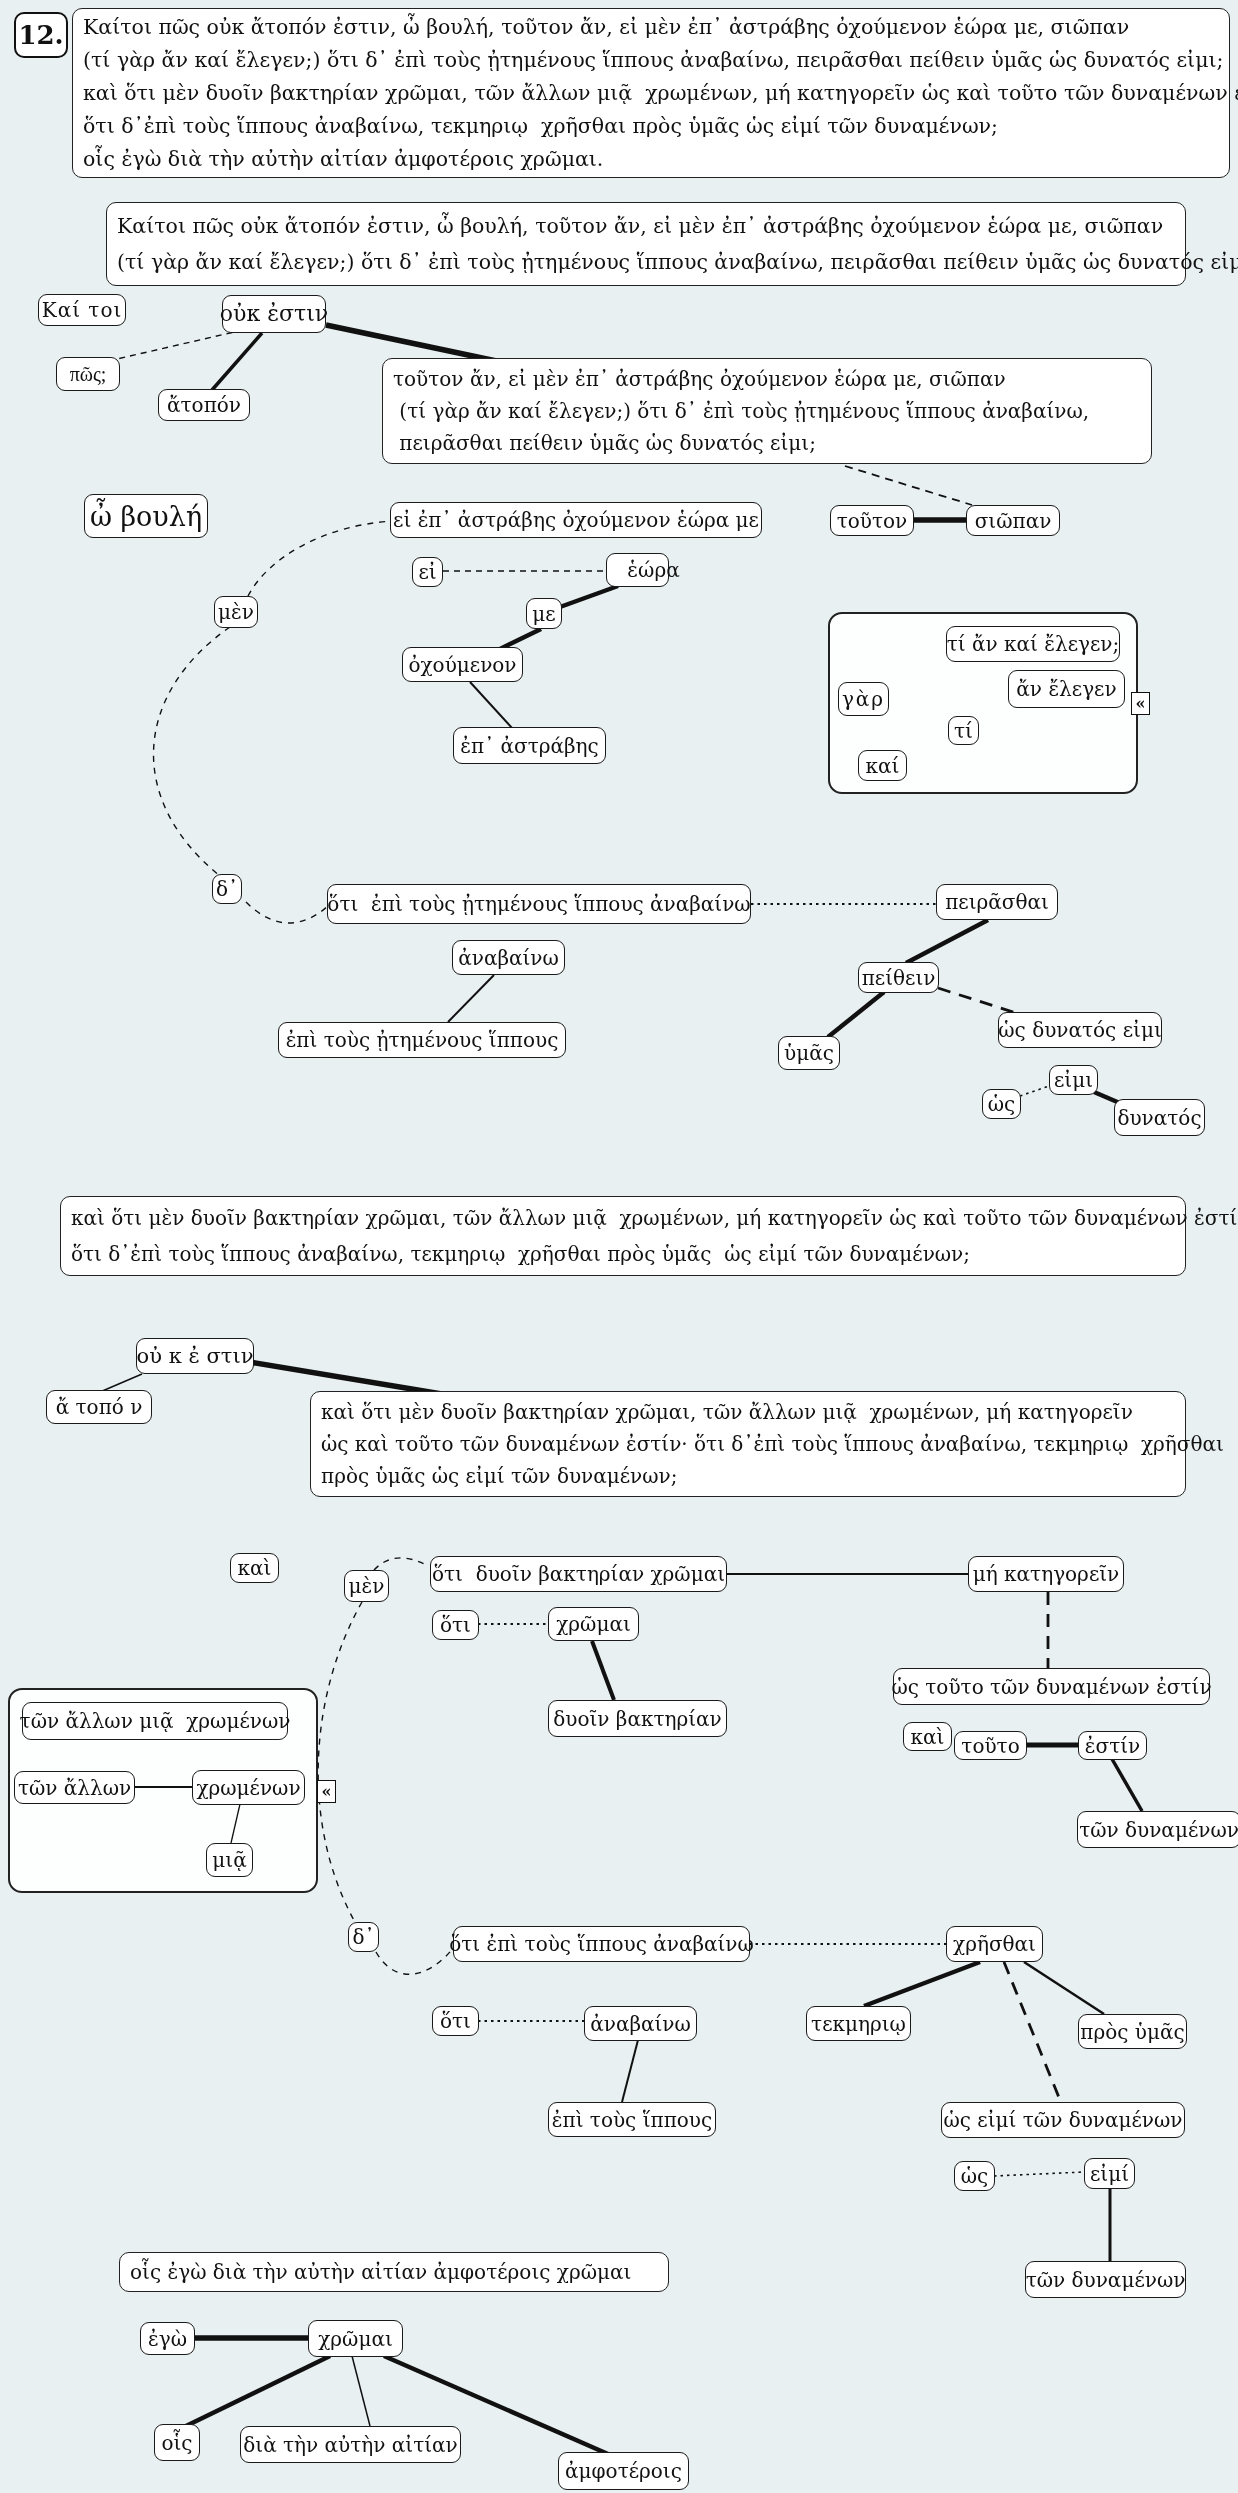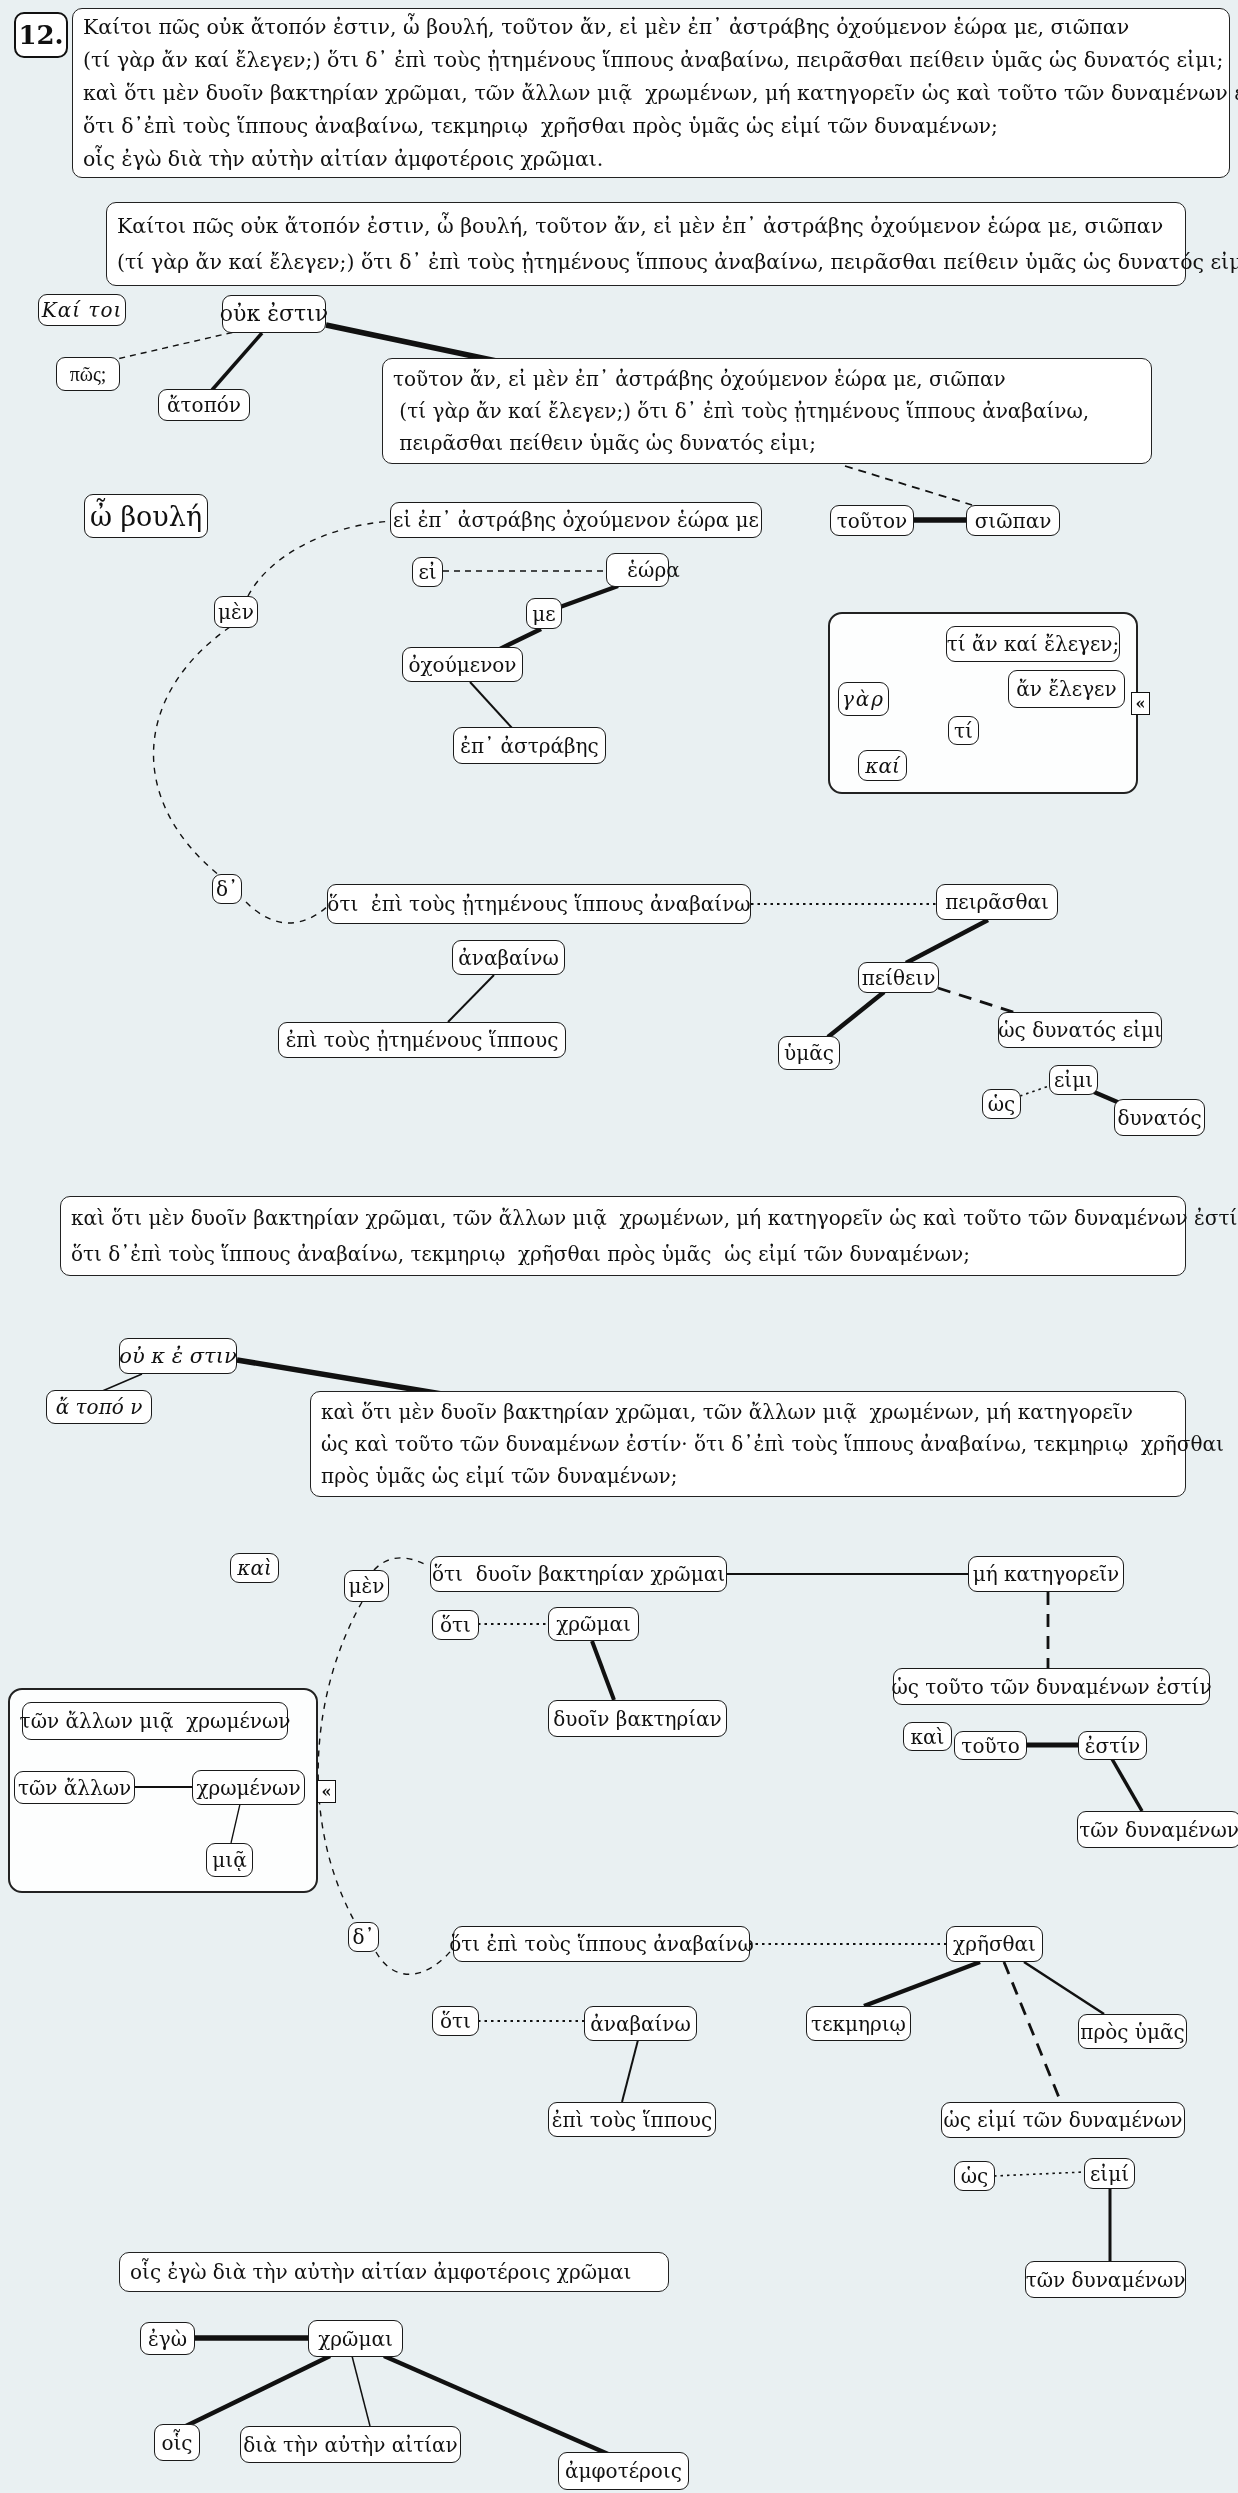--- a/index.html
+++ b/index.html
@@ -6,21 +6,21 @@
   body{background:#dfe9ec;font-family:"DejaVu Serif",serif;}
   #stage{position:relative;width:1238px;height:2493px;background:#e9f0f2;overflow:hidden;color:#111;}
   #edges{position:absolute;left:0;top:0;width:1238px;height:2493px;z-index:2;}
   .badge{position:absolute;left:14px;top:12px;width:50px;height:42px;background:#fff;
          border:2.4px solid #111;border-radius:10px;display:flex;align-items:center;justify-content:center;
          font-weight:bold;font-size:26px;z-index:3;}
   .group{position:absolute;background:#fdfefe;border:2px solid #222;border-radius:14px;z-index:1;box-sizing:border-box;}
   .node{position:absolute;background:#fff;border:1.6px solid #1a1a1a;border-radius:9px;
         display:flex;align-items:center;justify-content:center;white-space:pre;
         font-size:20px;line-height:1;z-index:3;box-sizing:border-box;}
-  .node.it{font-style:italic;}
+  .node.it{}
   .para{position:absolute;background:#fff;border:1.7px solid #222;border-radius:10px;
         padding:6px 10px;z-index:3;box-sizing:border-box;display:flex;flex-direction:column;justify-content:center;}
   .para .ln{white-space:pre;}
   .marker{position:absolute;width:19px;height:23px;background:#fff;border:1.6px solid #111;
           display:flex;align-items:center;justify-content:center;font-size:16px;font-weight:bold;z-index:4;box-sizing:border-box;}
 </style>
 </head>
 <body>
 
 <div id="stage">
@@ -96,21 +96,21 @@
     <div class="node" style="left: 327px; top: 884px; width: 424px; height: 40px;">ὅτι  ἐπὶ τοὺς ᾐτημένους ἵππους ἀναβαίνω</div>
     <div class="node" style="left: 936px; top: 884px; width: 122px; height: 36px;">πειρᾶσθαι</div>
     <div class="node" style="left: 452px; top: 940px; width: 113px; height: 35px;">ἀναβαίνω</div>
     <div class="node" style="left: 858px; top: 962px; width: 81px; height: 31px;">πείθειν</div>
     <div class="node" style="left: 278px; top: 1022px; width: 288px; height: 36px;">ἐπὶ τοὺς ᾐτημένους ἵππους</div>
     <div class="node" style="left: 778px; top: 1036px; width: 62px; height: 34px;">ὑμᾶς</div>
     <div class="node" style="left: 998px; top: 1012px; width: 164px; height: 36px;">ὡς δυνατός εἰμι</div>
     <div class="node" style="left: 1049px; top: 1065px; width: 49px; height: 30px;">εἰμι</div>
     <div class="node" style="left: 982px; top: 1089px; width: 39px; height: 30px;">ὡς</div>
     <div class="node" style="left: 1114px; top: 1099px; width: 91px; height: 37px;">δυνατός</div>
-    <div class="node it" style="left: 119px; top: 1338px; width: 118px; height: 36px; font-size: 21px;">οὐ κ ἐ στιν</div>
+    <div class="node it" style="left: 136px; top: 1338px; width: 118px; height: 36px; font-size: 21px;">οὐ κ ἐ στιν</div>
     <div class="node it" style="left: 46px; top: 1390px; width: 106px; height: 34px;">ἄ τοπό ν</div>
     <div class="node it" style="left: 230px; top: 1553px; width: 49px; height: 30px;">καὶ</div>
     <div class="node" style="left: 344px; top: 1570px; width: 45px; height: 32px;">μὲν</div>
     <div class="node" style="left: 430px; top: 1556px; width: 297px; height: 36px;">ὅτι  δυοῖν βακτηρίαν χρῶμαι</div>
     <div class="node" style="left: 968px; top: 1556px; width: 156px; height: 36px;">μή κατηγορεῖν</div>
     <div class="node" style="left: 432px; top: 1610px; width: 47px; height: 30px;">ὅτι</div>
     <div class="node" style="left: 548px; top: 1607px; width: 91px; height: 34px;">χρῶμαι</div>
     <div class="node" style="left: 548px; top: 1700px; width: 179px; height: 37px;">δυοῖν βακτηρίαν</div>
     <div class="node" style="left: 893px; top: 1668px; width: 317px; height: 37px;">ὡς τοῦτο τῶν δυναμένων ἐστίν</div>
     <div class="node" style="left: 903px; top: 1722px; width: 49px; height: 29px;">καὶ</div>

